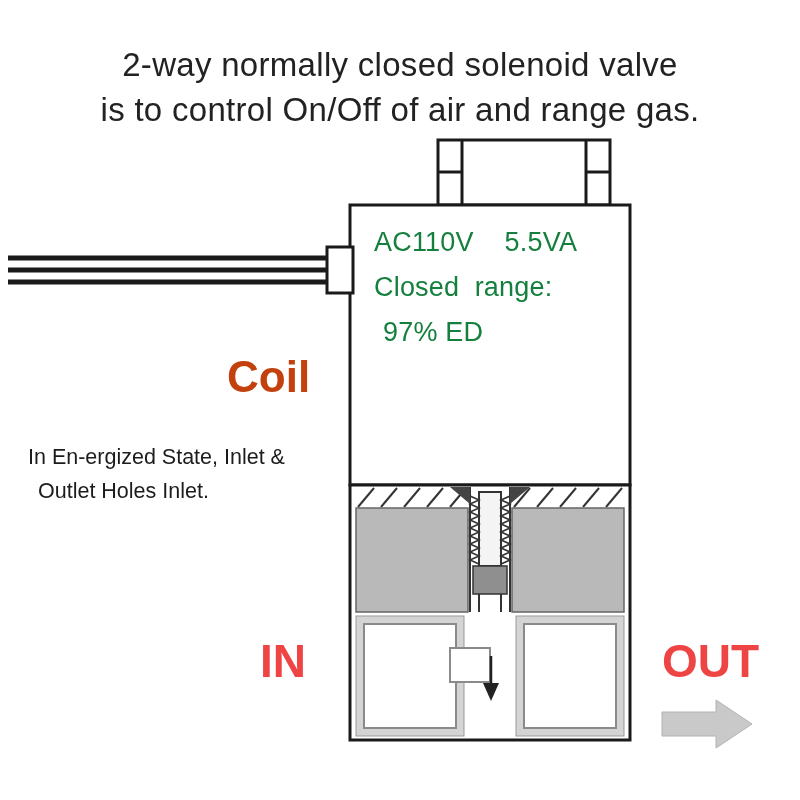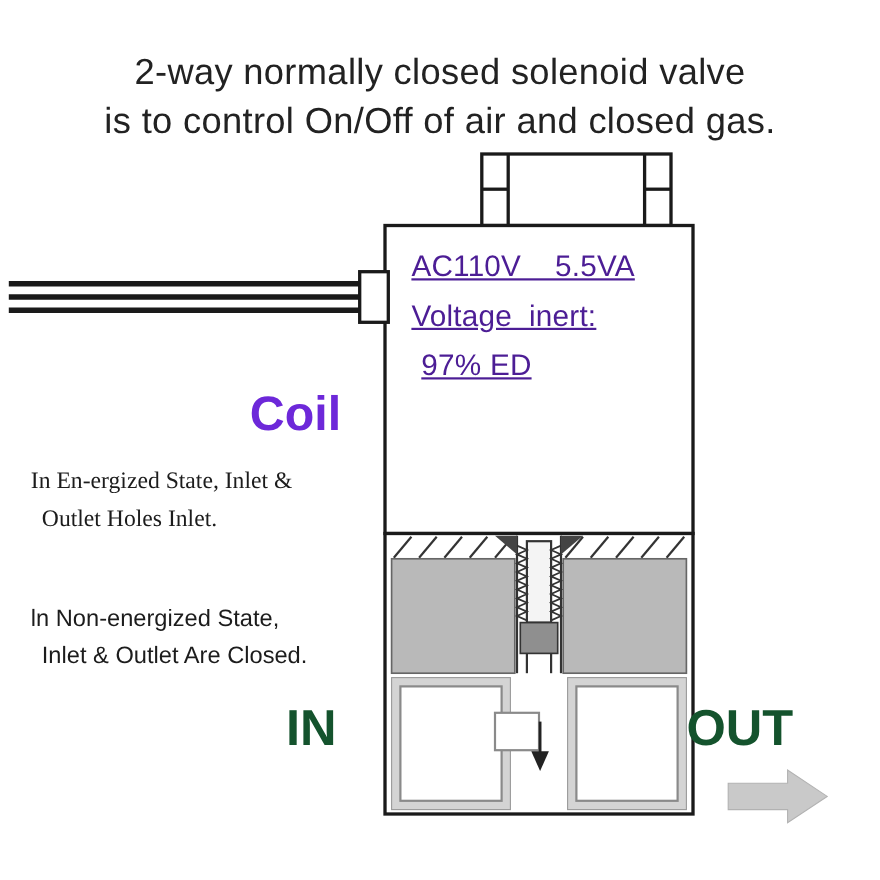--- a/index.html
+++ b/index.html
@@ -7,34 +7,34 @@
     position:relative;width:800px;height:800px;background:#ffffff;overflow:hidden;
     font-family:"Liberation Sans","DejaVu Sans",sans-serif;color:#1a1a1a;
   }
   .art{position:absolute;left:0;top:0;}
   .title{
     position:absolute;top:42px;left:0;width:800px;text-align:center;
     font-size:33px;font-weight:500;letter-spacing:.3px;color:#222;
   }
   .title .line{line-height:45px;}
   .coil-specs{
-    position:absolute;left:374px;top:220px;font-size:27px;color:#4c1d95;letter-spacing:.2px;text-decoration:underline;
+    position:absolute;left:374px;top:220px;font-size:27px;color:#15803d;letter-spacing:.2px;
   }
   .coil-specs .spec{line-height:45px;white-space:pre;}
   .coil-specs .spec:last-child{padding-left:9px;}
   .coil-label{
-    position:absolute;left:227px;top:352px;font-size:44px;font-weight:700;color:#6d28d9;
+    position:absolute;left:227px;top:352px;font-size:44px;font-weight:700;color:#c2410c;
   }
   .note{position:absolute;left:28px;font-size:21.5px;line-height:34px;color:#1c1c1c;}
   .note .l2{padding-left:10px;}
-  #note-energized{top:420px;font-family:Liberation Serif, serif;}
+  #note-energized{top:440px;}
   #note-nonenergized{top:545px;}
-  .port-label{position:absolute;font-size:46px;font-weight:700;color:#14532d;line-height:1;}
+  .port-label{position:absolute;font-size:46px;font-weight:700;color:#ef4444;line-height:1;}
   #in-label{left:260px;top:638px;}
-  #out-label{left:624px;top:638px;text-align:center;}
+  #out-label{left:662px;top:638px;text-align:center;}
 </style>
 </head>
 <body>
 
 <div class="stage">
 
   <svg class="art" width="800" height="800" viewBox="0 0 800 800">
 
     <g stroke="#1a1a1a" stroke-width="5">
       <line x1="8" y1="258" x2="332" y2="258"></line>
@@ -99,36 +99,32 @@
     <g>
       <line x1="491" y1="656" x2="491" y2="684" stroke="#222" stroke-width="2.5"></line>
       <polygon points="483,683 499,683 491,701" fill="#222"></polygon>
     </g>
 
     <polygon points="662,712 716,712 716,700 752,724 716,748 716,736 662,736" fill="#c9c9c9" stroke="#b2b2b2" stroke-width="1"></polygon>
   </svg>
 
   <div class="title">
     <div class="line">2-way normally closed solenoid valve</div>
-    <div class="line">is to control On/Off of air and closed gas.</div>
+    <div class="line">is to control On/Off of air and range gas.</div>
   </div>
 
   <div class="coil-specs">
     <div class="spec">AC110V    5.5VA</div>
-    <div class="spec">Voltage  inert:</div>
+    <div class="spec">Closed  range:</div>
     <div class="spec">97% ED</div>
   </div>
 
   <div class="coil-label">Coil</div>
 
   <div class="note" id="note-energized">
     <div class="l1">In En-ergized State, Inlet &amp;</div>
     <div class="l2">Outlet Holes Inlet.</div>
   </div>
-  <div class="note" id="note-nonenergized">
-    <div class="l1">ln Non-energized State,</div>
-    <div class="l2">Inlet &amp; Outlet Are Closed.</div>
-  </div>
 
   <div class="port-label" id="in-label">IN</div>
   <div class="port-label" id="out-label">OUT</div>
 
 </div>
 
 </body></html>

